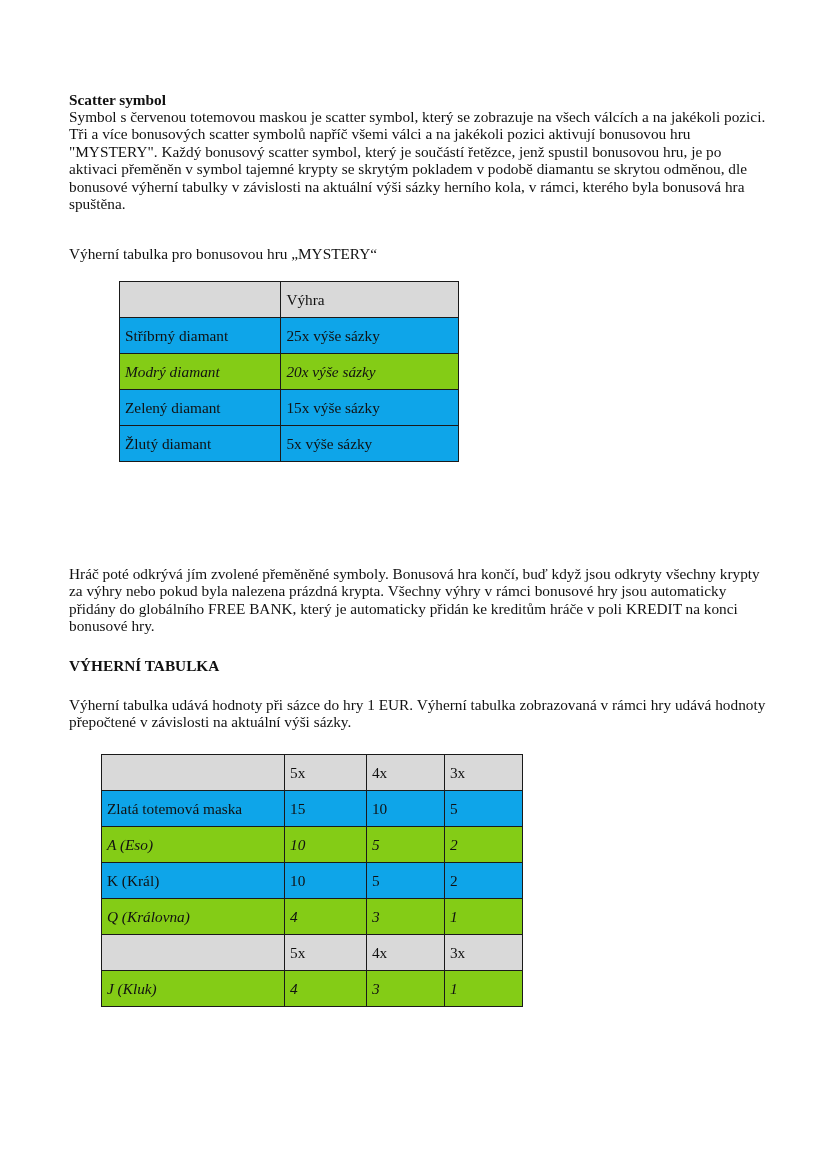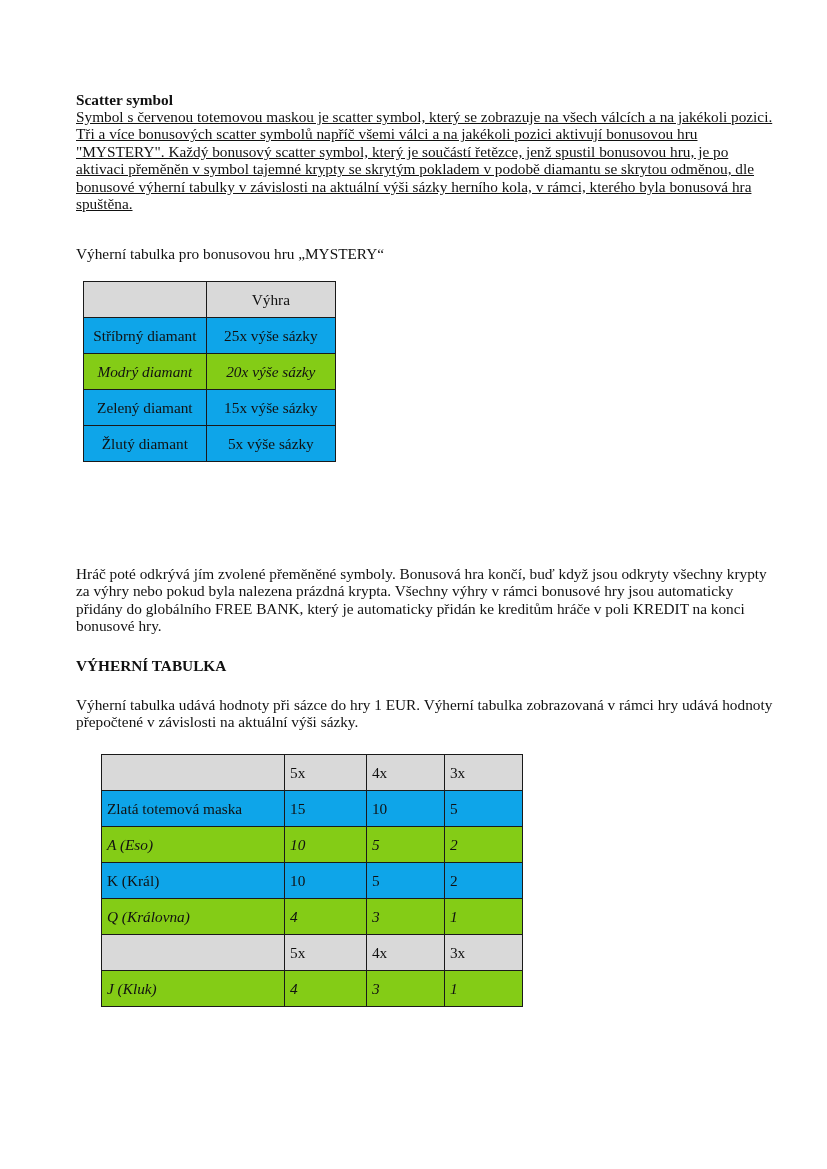--- a/index.html
+++ b/index.html
@@ -12,29 +12,29 @@
       height: 1169px;
       position: relative;
       font-family: "Liberation Serif", serif;
       color: #111111;
       font-size: 15.3px;
       line-height: 17.4px;
       overflow: hidden;
     }
     .block {
       position: absolute;
-      left: 76px;
+      left: 69px;
       width: 700px;
       margin: 0;
     }
     .heading {
       font-weight: bold;
     }
     #scatter-heading { top: 91px; }
-    #scatter-para { top: 108px; text-decoration: underline; }
+    #scatter-para { top: 108px; }
     #mystery-caption { top: 245px; }
     #after-para { top: 565px; }
     #paytable-heading { top: 657px; font-weight: bold; }
     #paytable-intro { top: 696px; }
 
     table.doc-table {
       position: absolute;
       border-collapse: collapse;
       font-size: 15.3px;
       font-family: "Liberation Serif", serif;
@@ -45,24 +45,23 @@
       padding: 0 5px;
       border: 1px solid #1a1a1a;
       vertical-align: middle;
       box-sizing: border-box;
     }
     tr.row-head td { background: #d9d9d9; }
     tr.row-shade td { background: #0ea5e9; }
     tr.row-white td { background: #84cc16; font-style: italic; }
 
     #mystery-table {
-      left: 83px;
+      left: 119px;
       top: 281px;
-      width: 253px;
-      text-align: center;
+      width: 340px;
     }
     #mystery-table td.c0 { width: 150px; }
     #mystery-table td.c1 { width: 165px; }
 
     #pay-table {
       left: 101px;
       top: 754px;
       width: 422px;
     }
     #pay-table td.c0 { width: 185px; }

